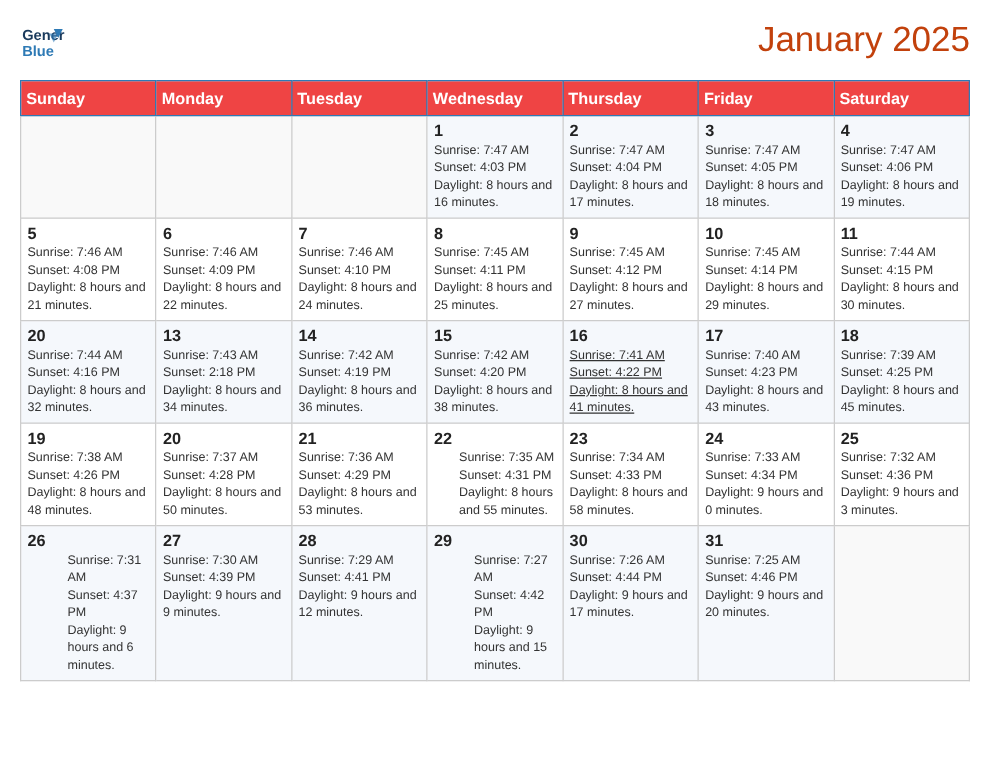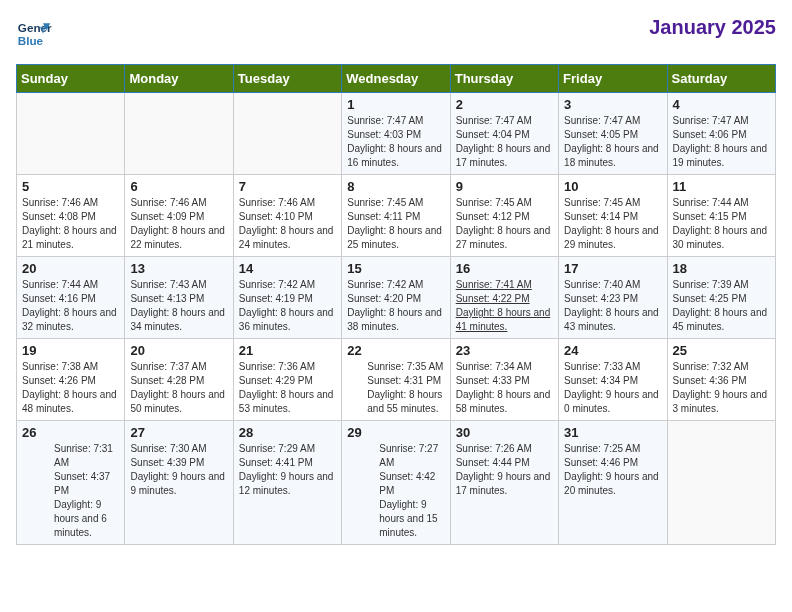--- a/index.html
+++ b/index.html
@@ -22,35 +22,35 @@
       gap: 4px;
     }
     .logo-icon {
       width: 36px;
       height: 36px;
     }
     .title-area {
       text-align: right;
     }
     .calendar-title {
-      font-size: 20px;
-      font-weight: bold;
-      color: #4c1d95;
+      font-size: 28px;
+      font-weight: normal;
+      color: #c2410c;
     }
     .calendar-subtitle {
       font-size: 15px;
       color: #444;
     }
     table {
       width: 100%;
       border-collapse: collapse;
       table-layout: fixed;
     }
     thead tr th {
-      background-color: #4d7c0f;
+      background-color: #ef4444;
       color: #fff;
       font-size: 13px;
       font-weight: bold;
       padding: 6px 4px;
       text-align: left;
       border: 1px solid #2e7ab5;
     }
     tbody tr td {
       border: 1px solid #ccc;
       vertical-align: top;
@@ -188,21 +188,21 @@
       <tr>
         <td>
           <span class="day-number">20</span>
           <div class="cell-content" style="white-space: pre-line;">Sunrise: 7:44 AM
 Sunset: 4:16 PM
 Daylight: 8 hours and 32 minutes.</div>
         </td>
         <td>
           <span class="day-number">13</span>
           <div class="cell-content" style="white-space: pre-line;">Sunrise: 7:43 AM
-Sunset: 4:13 PM
+Sunset: 2:18 PM
 Daylight: 8 hours and 34 minutes.</div>
         </td>
         <td>
           <span class="day-number">14</span>
           <div class="cell-content" style="white-space: pre-line;">Sunrise: 7:42 AM
 Sunset: 4:19 PM
 Daylight: 8 hours and 36 minutes.</div>
         </td>
         <td>
           <span class="day-number">15</span>

